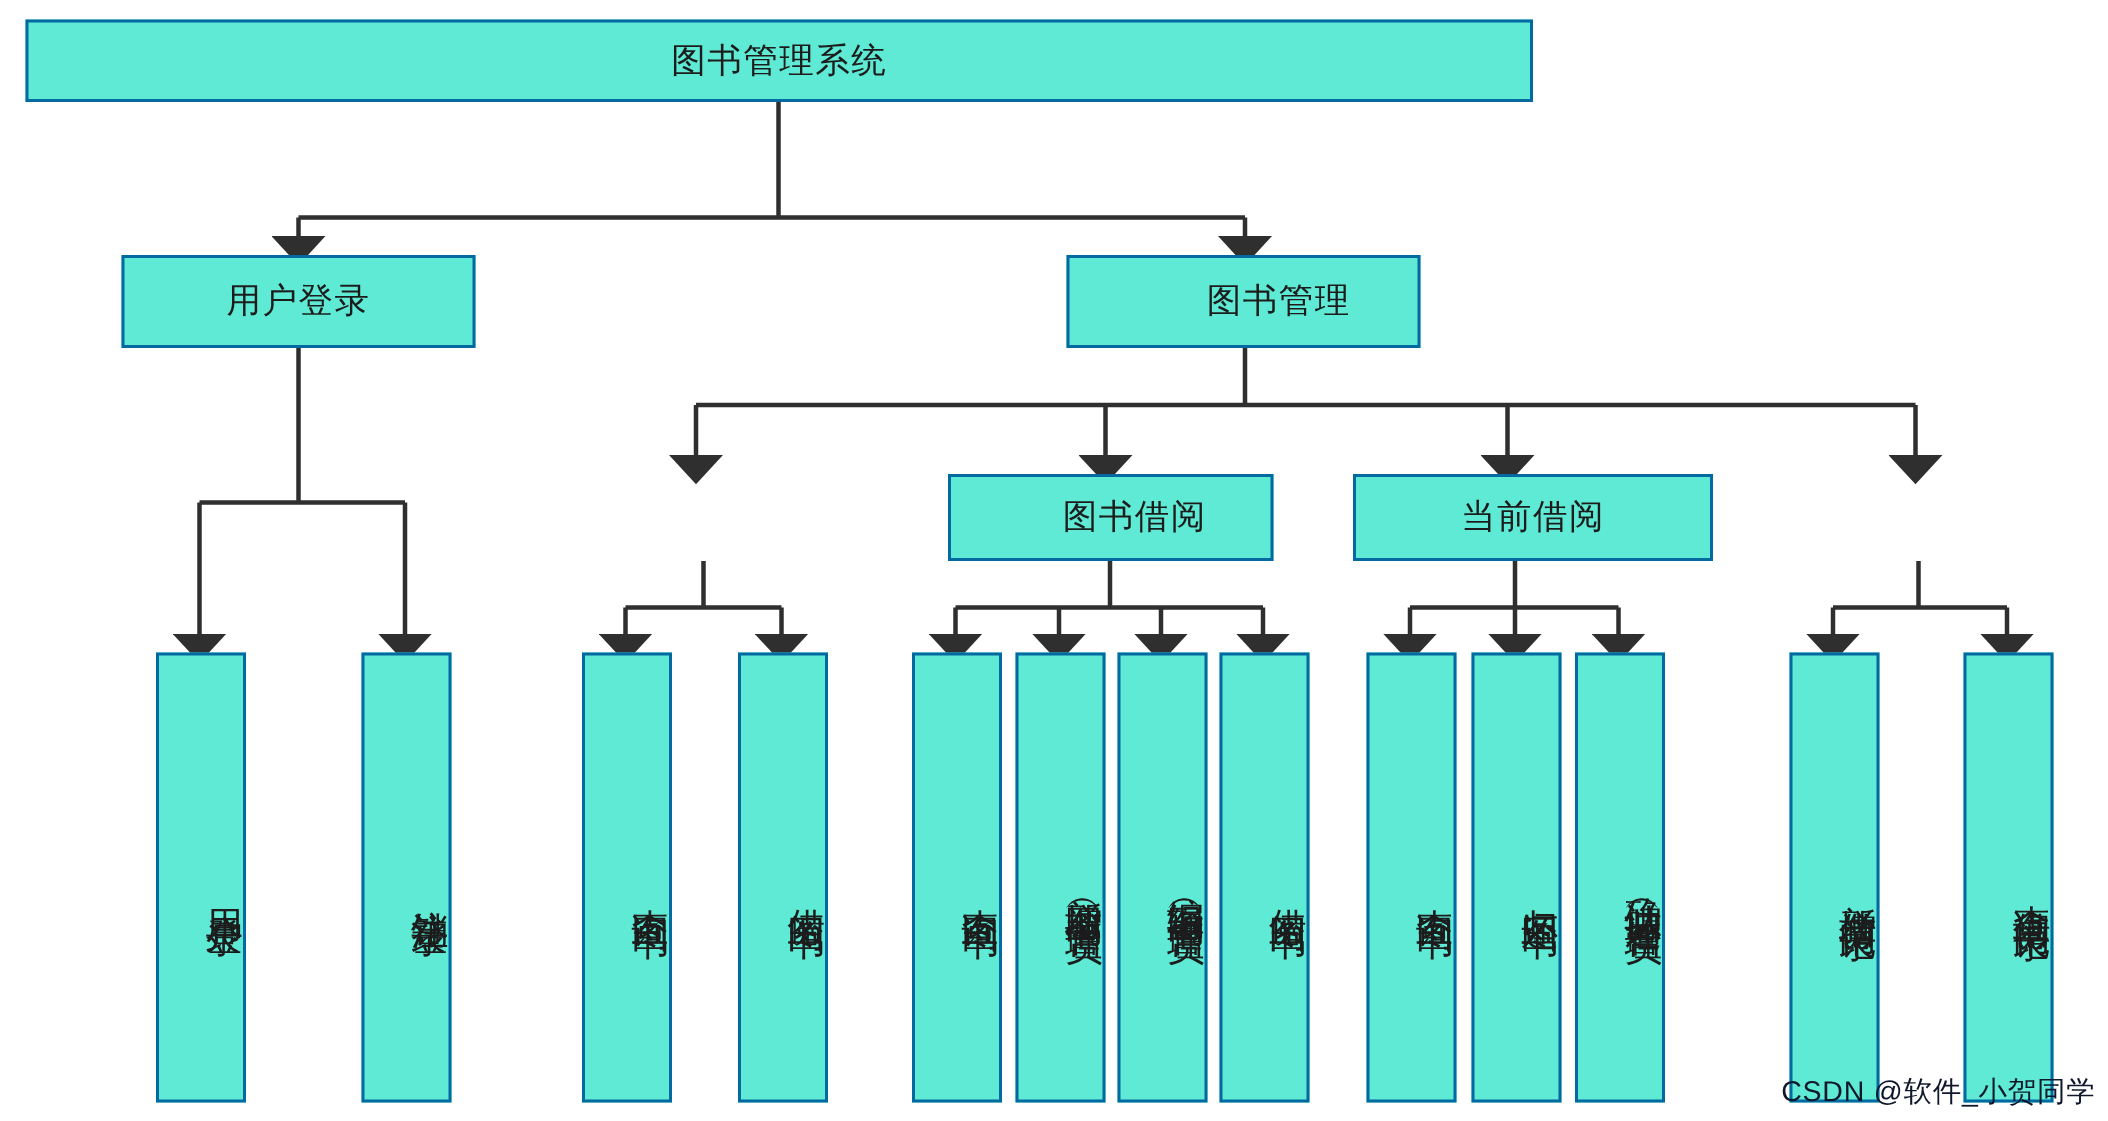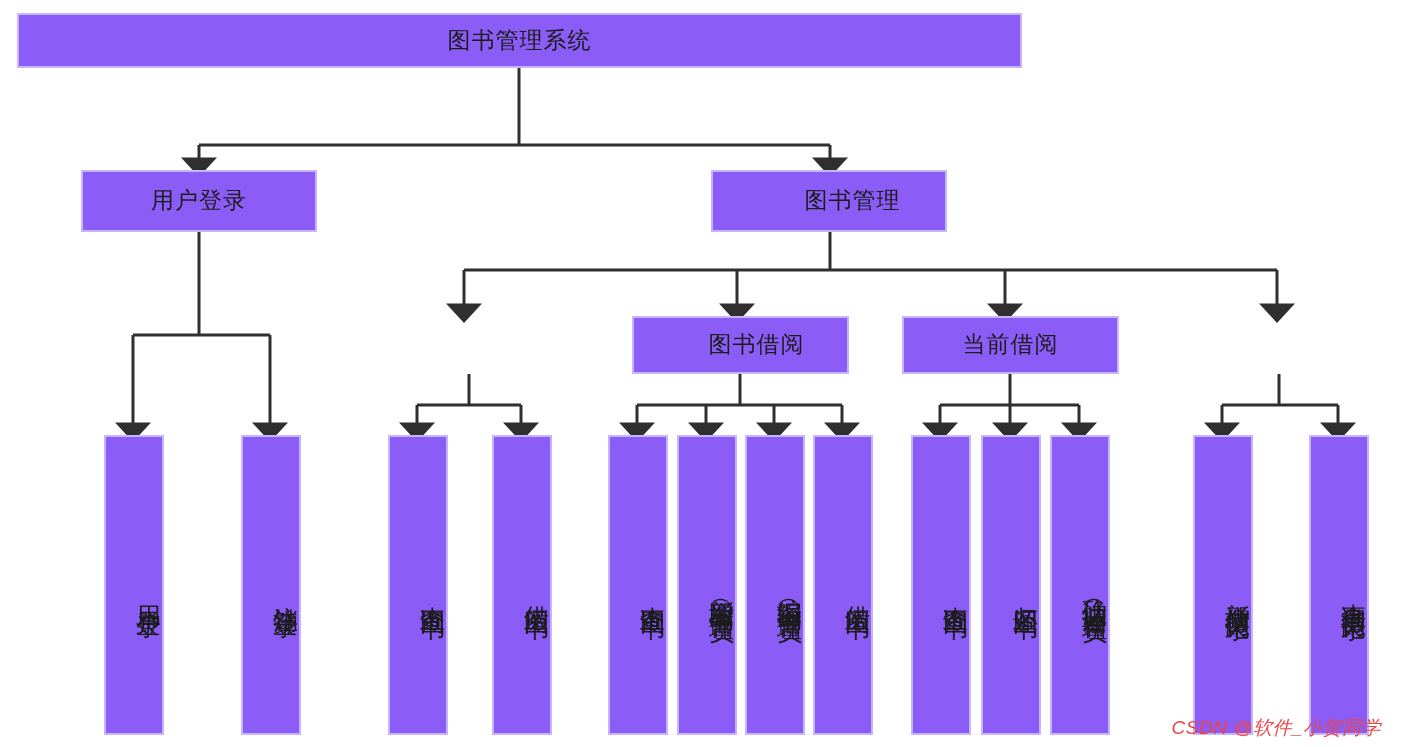--- a/index.html
+++ b/index.html
@@ -21,22 +21,22 @@
     position: absolute;
     left: 0;
     top: 0;
     width: 1405px;
     height: 747px;
     pointer-events: none;
   }
   .node {
     position: absolute;
     box-sizing: border-box;
-    border: 2px solid #c4b5fd;
-    background: #8b5cf6;
+    border: 2px solid #0369a1;
+    background: #5eead4;
     display: flex;
     align-items: center;
     justify-content: center;
     color: #1c1c1c;
   }
   .node.horiz {
     font-size: 23px;
     letter-spacing: 1px;
     line-height: 1.2;
   }
@@ -50,27 +50,26 @@
     justify-content: center;
     line-height: 1.05;
   }
   .node.vert .vtext {
     writing-mode: vertical-rl;
     text-orientation: upright;
     display: block;
   }
   .watermark {
     position: absolute;
-    right: 24px;
+    right: 8px;
     bottom: 6px;
     font-size: 19px;
-    color: #ef4444;
+    color: #0f172a;
     letter-spacing: 0.5px;
     white-space: nowrap;
-    font-style: italic;
   }
 </style>
 </head>
 <body>
 
 <div id="canvas">
 
   <svg class="edges" viewBox="0 0 1405 747">
     <defs>
       <marker id="arw" markerWidth="10" markerHeight="12" refX="2.2" refY="6" orient="auto" markerUnits="strokeWidth">
@@ -128,21 +127,21 @@
   <div class="node horiz" style="left:81px; top:170px; width:236px; height:62px;">
     <span>用户登录</span>
   </div>
   <div class="node horiz" style="left:711px; top:170px; width:236px; height:62px;padding-left:47px;">
     <span>图书管理</span>
   </div>
 
   <div class="node horiz" style="left:632px; top:316px; width:217px; height:58px;padding-left:32px;">
     <span>图书借阅</span>
   </div>
-  <div class="node horiz" style="left:902px; top:316px; width:217px; height:58px;">
+  <div class="node horiz" style="left:902px; top:316px; width:240px; height:58px;">
     <span>当前借阅</span>
   </div>
 
   <div class="node vert" style="left:104px; top:435px; width:60px; height:300px;">
     <span class="vtext">用户登录</span>
   </div>
   <div class="node vert" style="left:241px; top:435px; width:60px; height:300px;">
     <span class="vtext">注销登录</span>
   </div>
 

